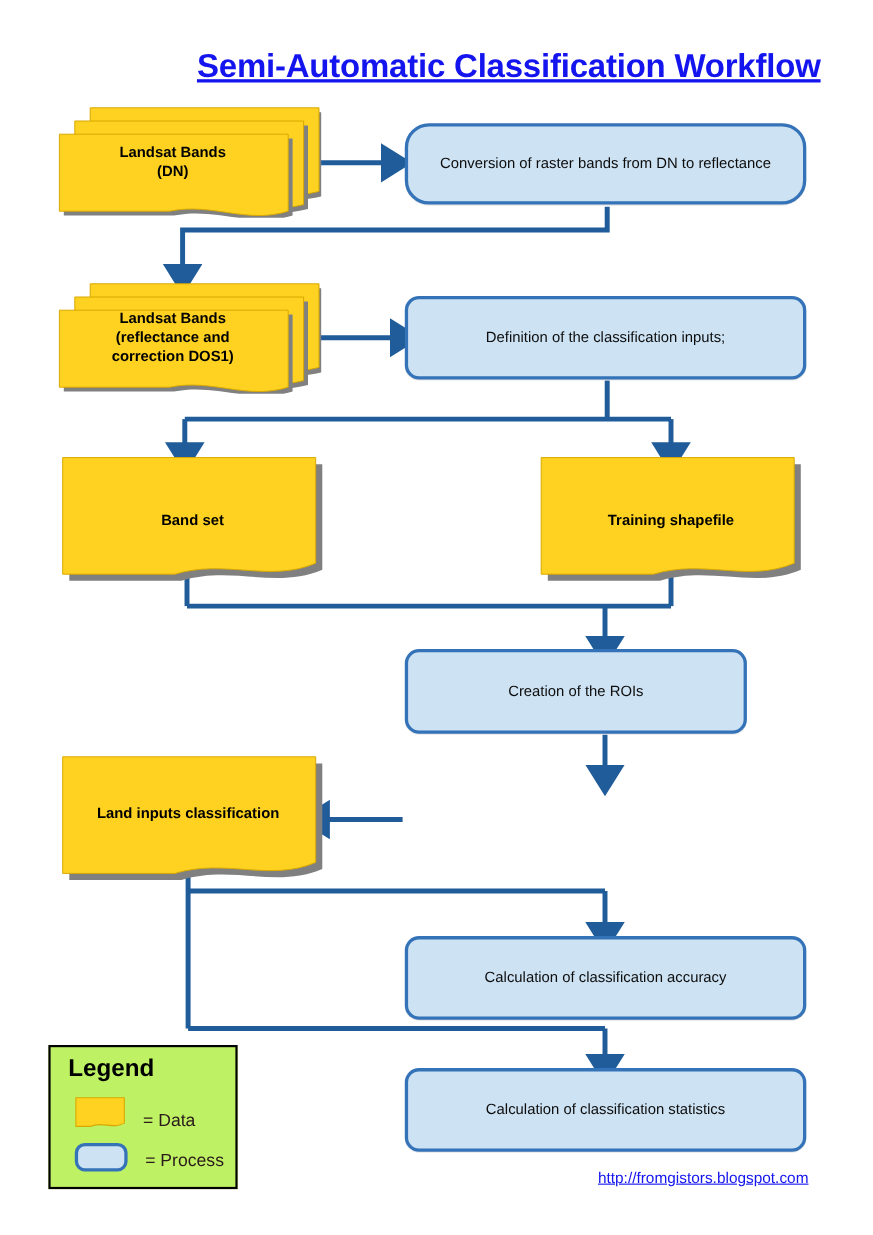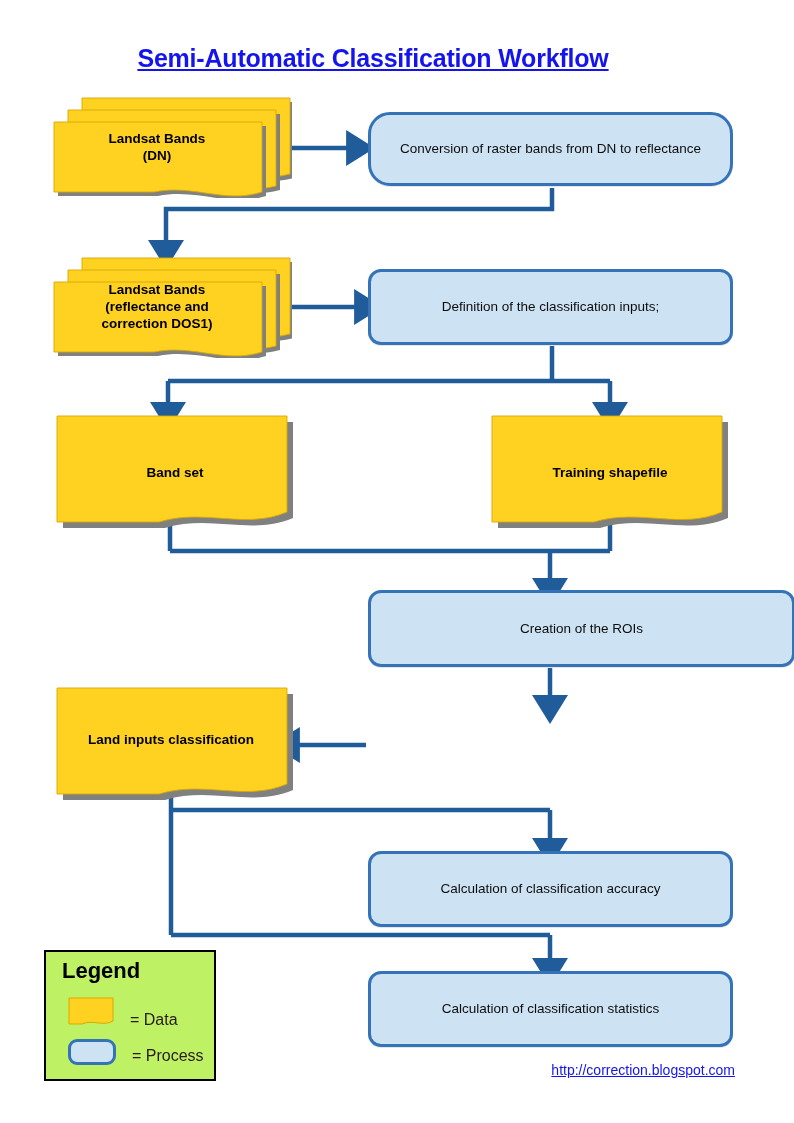--- a/index.html
+++ b/index.html
@@ -16,22 +16,22 @@
   #stage {
     position: absolute;
     left: 0; top: 0;
     width: 794px; height: 1123px;
   }
   
   #title {
     position: absolute;
     left: 0; top: 44px;
     width: 746px;
-    text-align: center;
-    font-size: 25px;
+    text-align: right;
+    font-size: 30px;
     font-weight: bold;
     color: #1414ef;
     text-decoration: underline;
     letter-spacing: -0.2px;
     white-space: nowrap;
   }
   
   #connectors {
     position: absolute;
     left: 0; top: 0;
@@ -225,21 +225,21 @@
   <div class="datashape" style="left:490px; top:412px; width:240px; height:122px;">
     <svg class="doc-svg" viewBox="0 0 240 122" preserveAspectRatio="none">
       <path d="M2,4 L232,4 L232,100 C190,118 150,96 104,110 L2,110 Z" fill="#808080" transform="translate(6,6)"></path>
       <path d="M2,4 L232,4 L232,100 C190,118 150,96 104,110 L2,110 Z" fill="#ffd222" stroke="#d8a800" stroke-width="0.9"></path>
     </svg>
     <div class="doc-label" style="top:52px;">
       <span>Training shapefile</span>
     </div>
   </div>
 
-  <div class="process" style="left:368px; top:590px; width:427px; height:77px;">
+  <div class="process" style="left:368px; top:590px; width:311px; height:77px;">
     <span class="p-label">Creation of the ROIs</span>
   </div>
 
 
   <div class="datashape" style="left:55px; top:684px; width:244px; height:122px;">
     <svg class="doc-svg" viewBox="0 0 244 122" preserveAspectRatio="none">
       <path d="M2,4 L232,4 L232,100 C190,118 150,96 104,110 L2,110 Z" fill="#808080" transform="translate(6,6)"></path>
       <path d="M2,4 L232,4 L232,100 C190,118 150,96 104,110 L2,110 Z" fill="#ffd222" stroke="#d8a800" stroke-width="0.9"></path>
     </svg>
     <div class="doc-label" style="top:47px; padding-right:12px;">
@@ -266,15 +266,15 @@
       </div>
       <span class="legend-text">= Data</span>
     </div>
 
     <div class="legend-row" id="legend-row-process">
       <div class="legend-swatch-process"></div>
       <span class="legend-text">= Process</span>
     </div>
   </div>
 
-  <a id="footer-link" href="#">http://correction.blogspot.com</a>
+  <a id="footer-link" href="#">http://fromgistors.blogspot.com</a>
 
 </div>
 
 </body></html>

